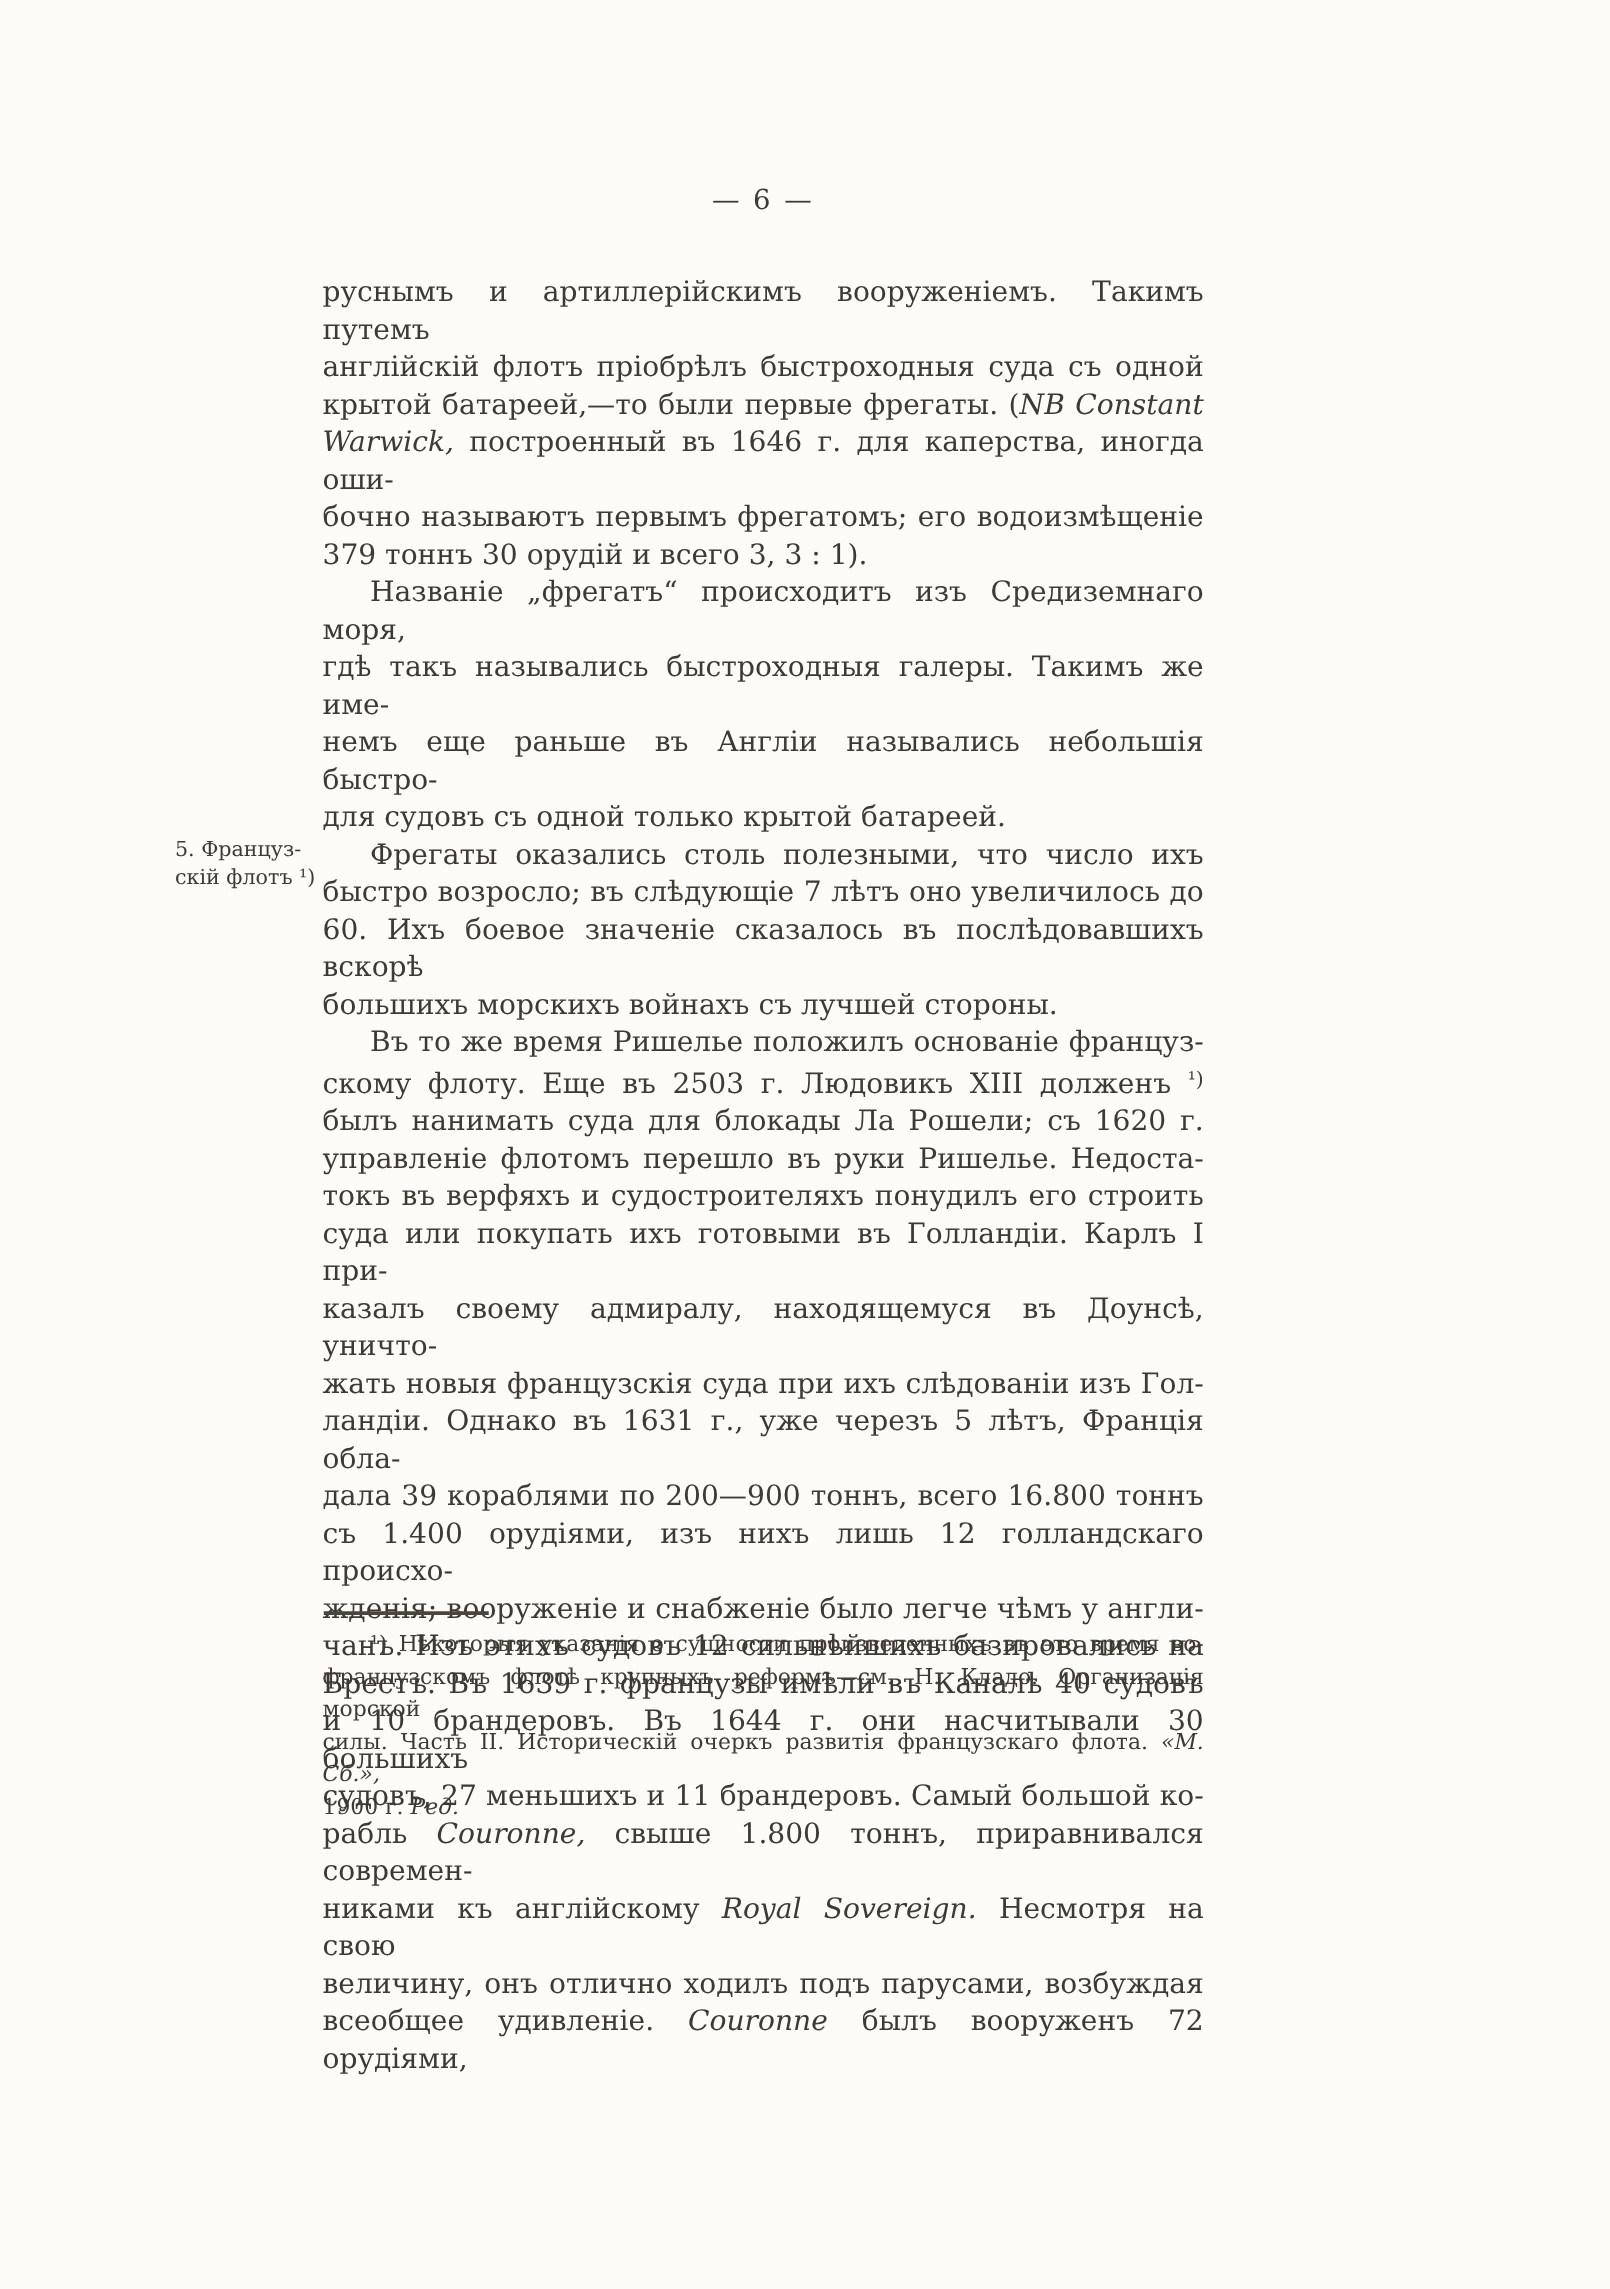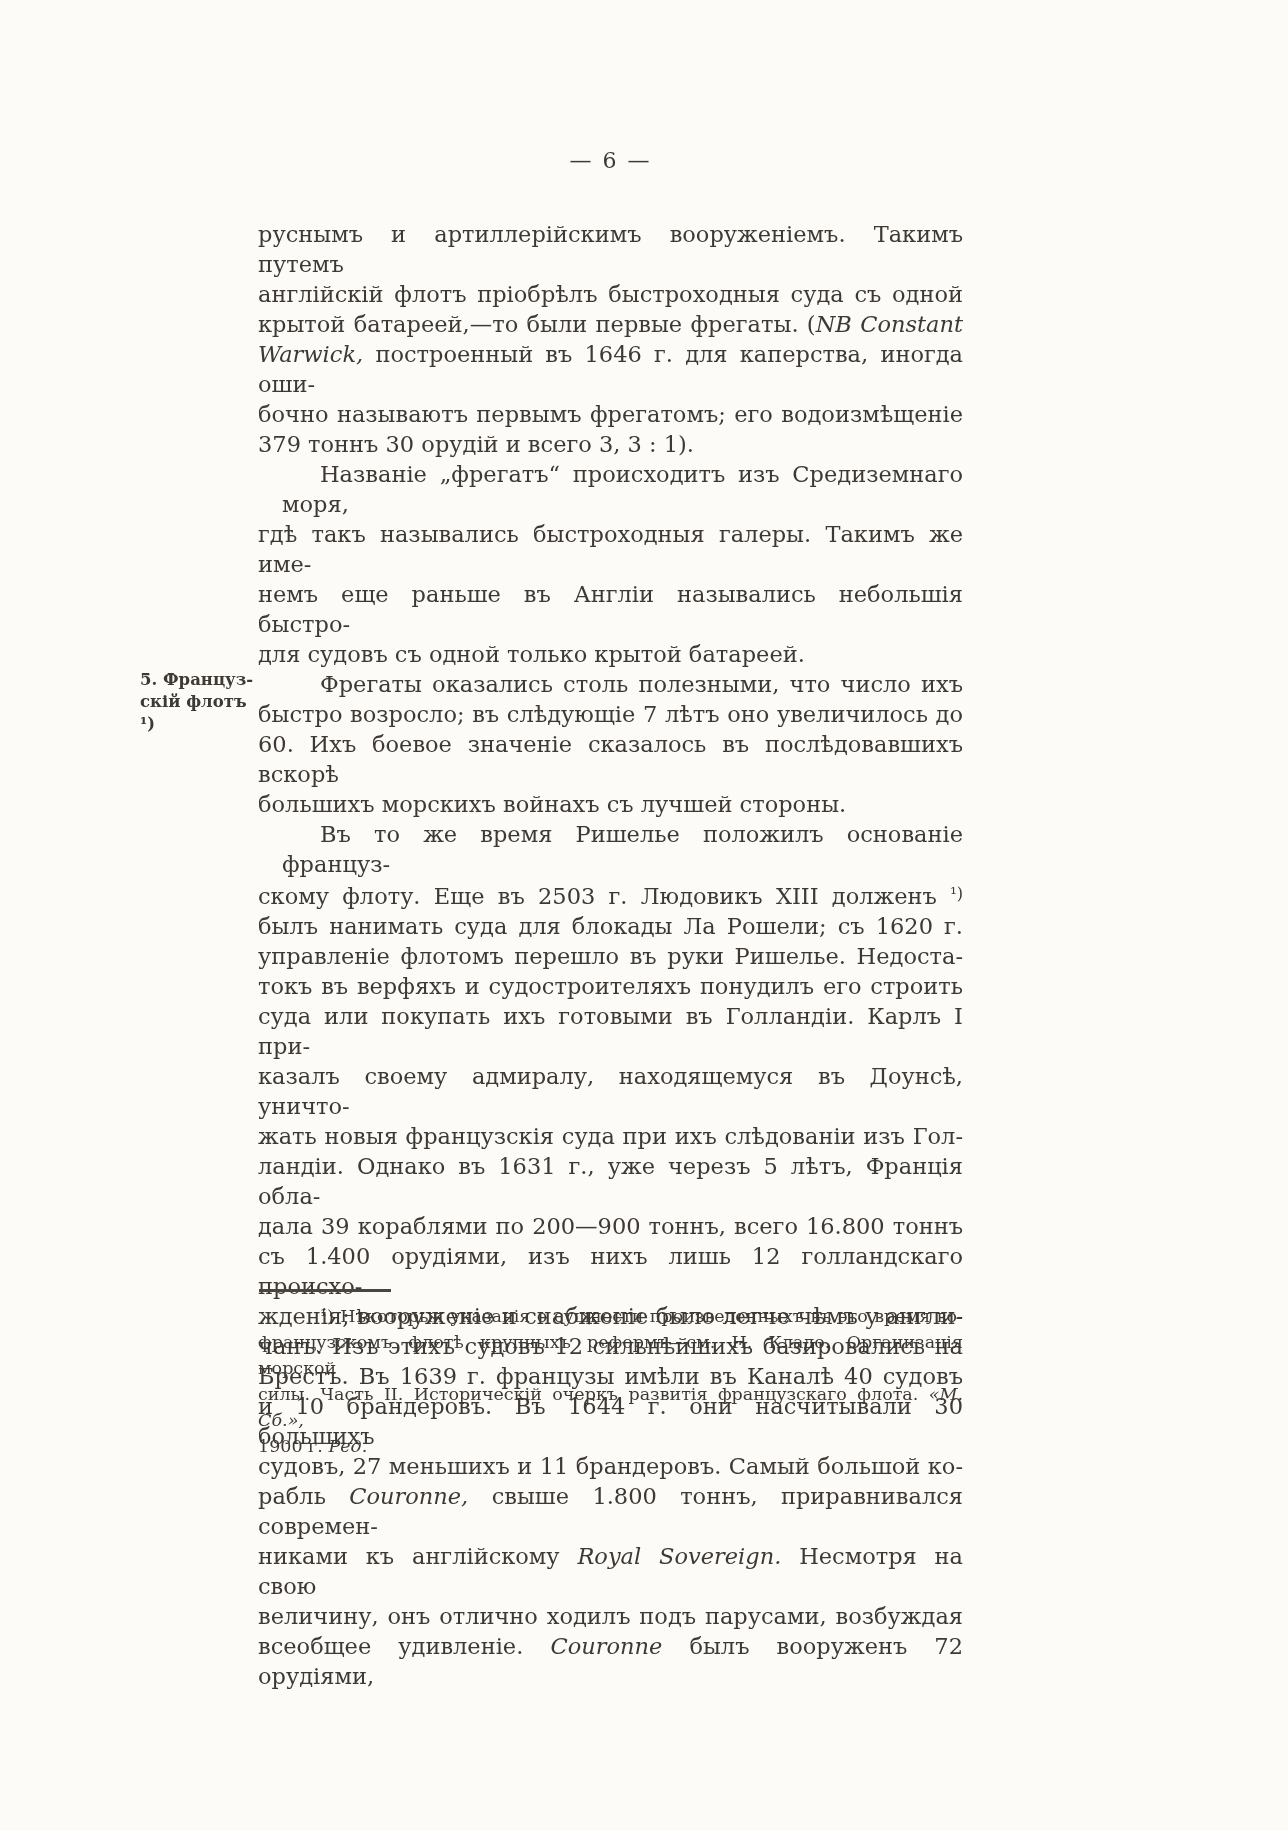--- a/index.html
+++ b/index.html
@@ -28,30 +28,30 @@
     top: 219px;
     width: 705px;
     font-size: 22.5px;
     line-height: 30px;
   }
   .line {
     text-align: justify;
     text-align-last: justify;
   }
   .line.pl { text-align-last: left; }
-  .line.ind { text-indent: 38px; margin-left: 24px; }
+  .line.ind { text-indent: 38px; }
   .it { font-style: italic; }
   .sup { font-size: 0.72em; vertical-align: 5px; }
   .margin-note {
     position: absolute;
     left: 140px;
     top: 669px;
     width: 118px;
     font-size: 16.5px;
-    font-weight: bold;
+    font-weight: normal;
     line-height: 22px;
   }
   .footnote-rule {
     position: absolute;
     left: 259px;
     top: 1289px;
     width: 132px;
     height: 2.5px;
     background: #4a453e;
   }

